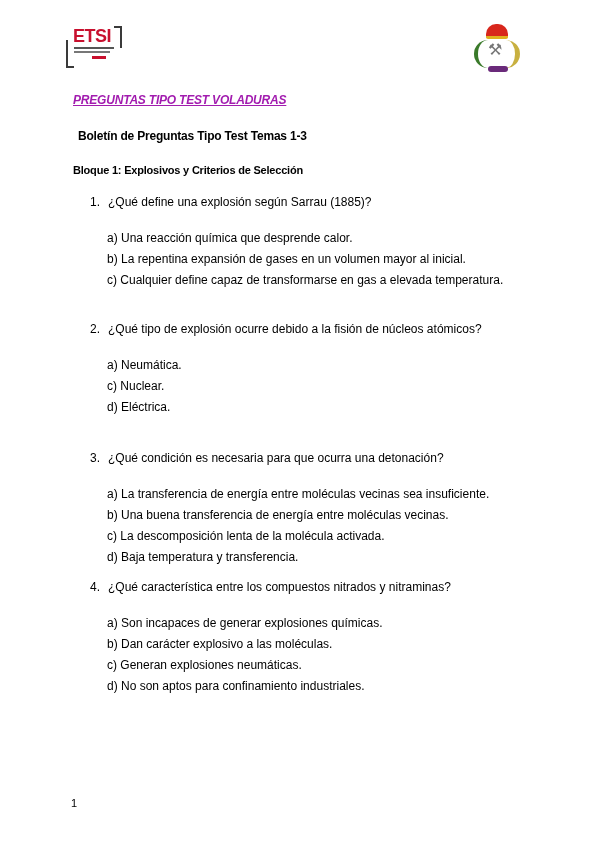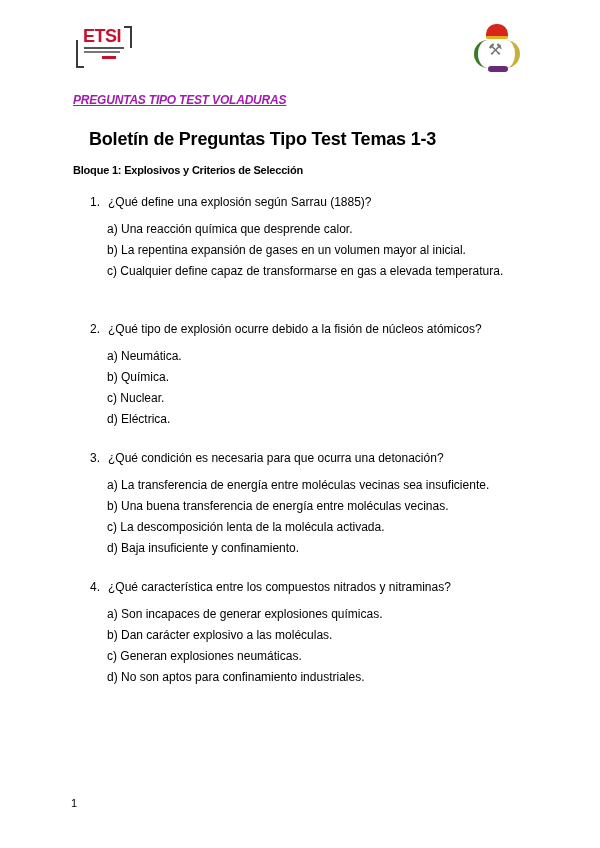--- a/index.html
+++ b/index.html
@@ -17,21 +17,21 @@
     }
     .page {
       position: absolute;
       left: 0; top: 0;
       width: 600px; height: 848px;
       background: #fff;
     }
     
     .etsi-logo {
       position: absolute;
-      left: 76px;
+      left: 66px;
       top: 26px;
       width: 56px;
       height: 42px;
     }
     .etsi-logo .bracket-left {
       position: absolute;
       left: 0px;
       top: 14px;
       width: 6px;
       height: 26px;
@@ -142,23 +142,23 @@
       top: 93px;
       font-size: 12px;
       font-weight: bold;
       font-style: italic;
       color: #a21caf;
       text-decoration: underline;
       letter-spacing: -0.2px;
     }
     .doc-title {
       position: absolute;
-      left: 89px;
+      left: 78px;
       top: 129px;
-      font-size: 18px;
+      font-size: 12px;
       font-weight: bold;
       letter-spacing: -0.2px;
     }
     .section-title {
       position: absolute;
       left: 73px;
       top: 164px;
       font-size: 11px;
       font-weight: bold;
       letter-spacing: -0.2px;
@@ -172,21 +172,21 @@
     }
     .question .q-line {
       display: flex;
       white-space: nowrap;
     }
     .question .q-num {
       width: 18px;
       display: inline-block;
     }
     .question .options {
-      margin-top: 13px;
+      margin-top: 22px;
       margin-left: 17px;
     }
     .question .option {
       display: block;
       height: 21px;
       line-height: 14px;
       white-space: nowrap;
     }
 
     .page-number {
@@ -235,36 +235,35 @@
     </div>
   </div>
 
   <div class="question" style="top:322px;">
     <div class="q-line">
       <span class="q-num">2.</span>
       <span>¿Qué tipo de explosión ocurre debido a la fisión de núcleos atómicos?</span>
     </div>
     <div class="options">
       <span class="option">a) Neumática.</span>
-      <span class="option">b) Química.</span>
       <span class="option">c) Nuclear.</span>
       <span class="option">d) Eléctrica.</span>
     </div>
   </div>
 
   <div class="question" style="top:451px;">
     <div class="q-line">
       <span class="q-num">3.</span>
       <span>¿Qué condición es necesaria para que ocurra una detonación?</span>
     </div>
     <div class="options">
       <span class="option">a) La transferencia de energía entre moléculas vecinas sea insuficiente.</span>
       <span class="option">b) Una buena transferencia de energía entre moléculas vecinas.</span>
       <span class="option">c) La descomposición lenta de la molécula activada.</span>
-      <span class="option">d) Baja insuficiente y confinamiento.</span>
+      <span class="option">d) Baja temperatura y transferencia.</span>
     </div>
   </div>
 
   <div class="question" style="top:580px;">
     <div class="q-line">
       <span class="q-num">4.</span>
       <span>¿Qué característica entre los compuestos nitrados y nitraminas?</span>
     </div>
     <div class="options">
       <span class="option">a) Son incapaces de generar explosiones químicas.</span>

